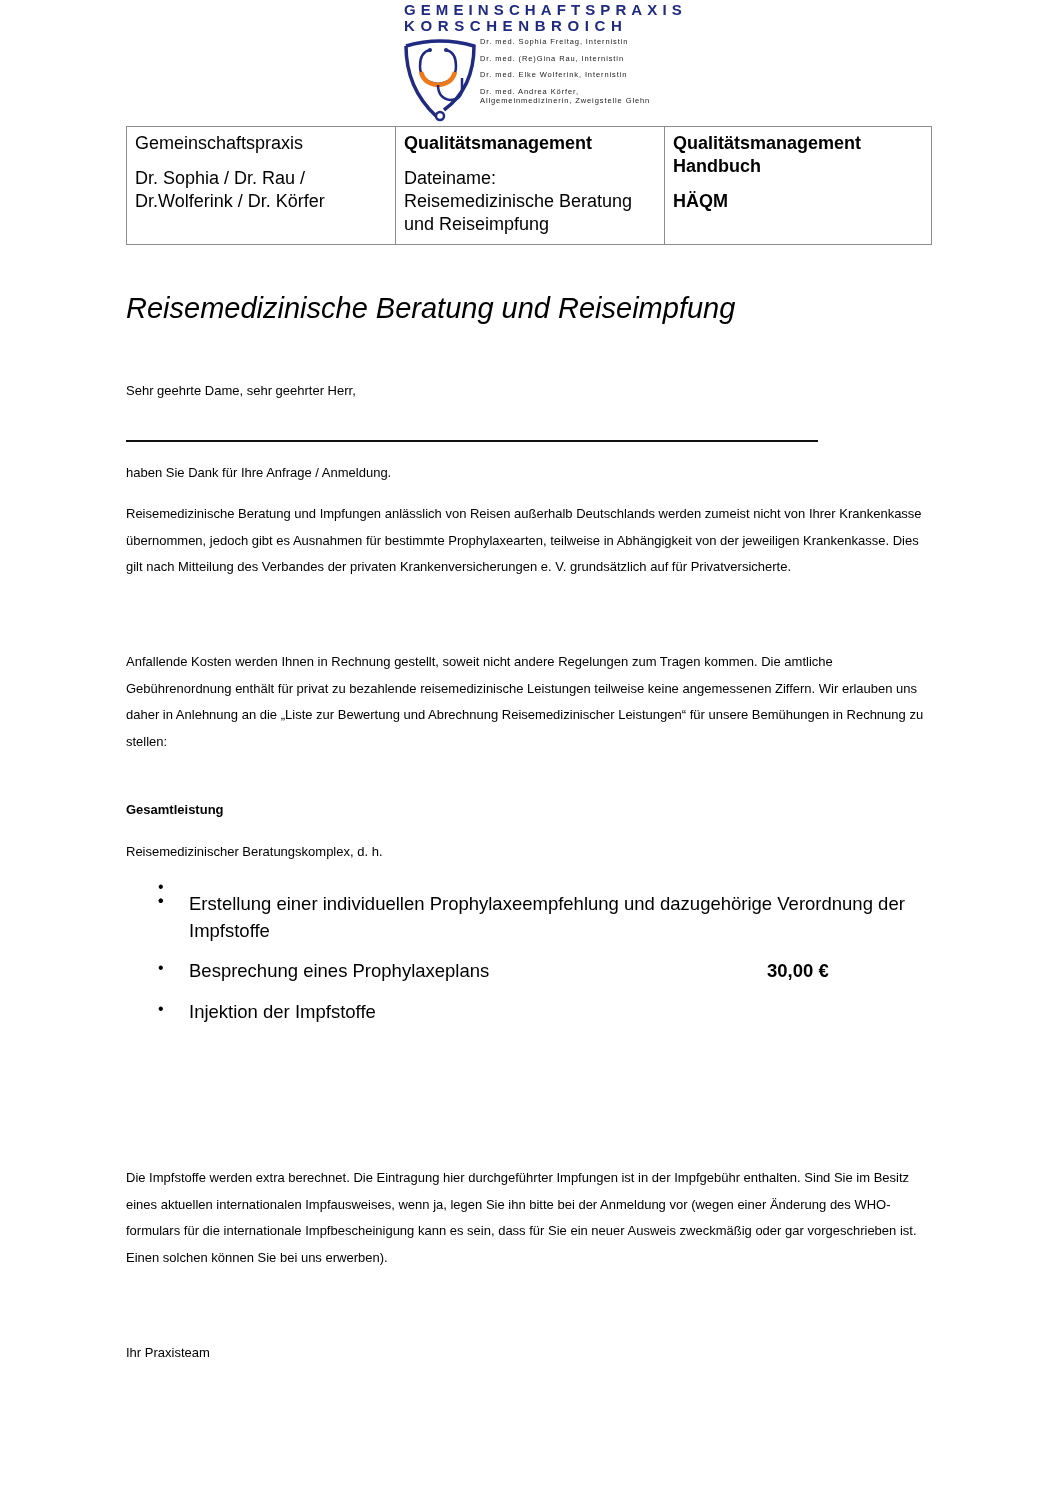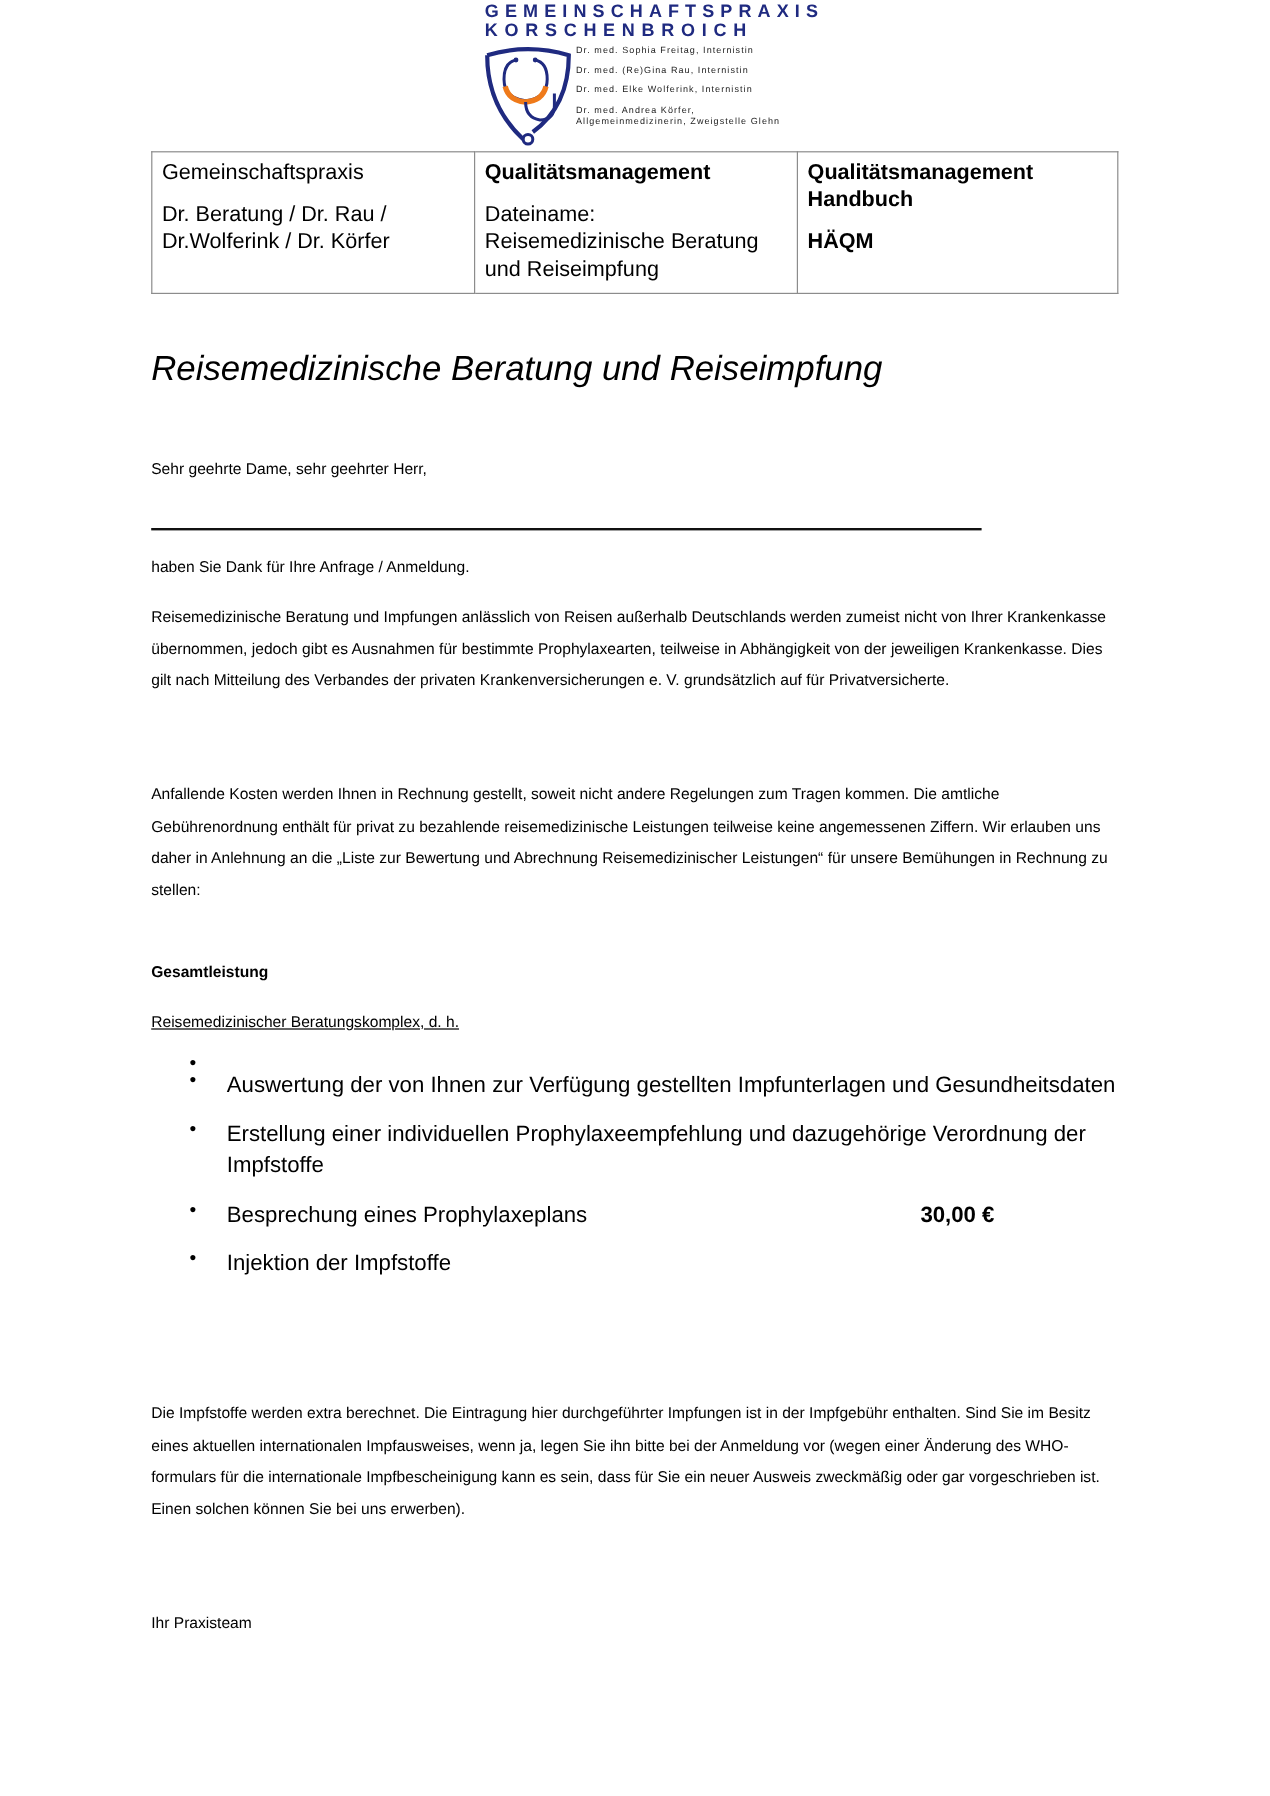--- a/index.html
+++ b/index.html
@@ -60,21 +60,21 @@
     <div>Dr. med. Andrea Körfer,</div>
     <div>Allgemeinmedizinerin, Zweigstelle Glehn</div>
   </div>
 </div>
 
 <table class="hdr">
   <tbody>
       <tr>
     <td class="c1">
       <div>Gemeinschaftspraxis</div>
-      <div class="mt">Dr. Beratung / Dr. Rau /</div>
+      <div class="mt">Dr. Sophia / Dr. Rau /</div>
       <div>Dr.Wolferink / Dr. Körfer</div>
     </td>
     <td class="c2">
       <div class="b">Qualitätsmanagement</div>
       <div class="mt">Dateiname:</div>
       <div>Reisemedizinische Beratung</div>
       <div>und Reiseimpfung</div>
     </td>
     <td class="c3">
       <div class="b">Qualitätsmanagement</div>
@@ -88,24 +88,24 @@
 <div class="title">Reisemedizinische Beratung und Reiseimpfung</div>
 
 <div class="p" style="top:378px;">Sehr geehrte Dame, sehr geehrter Herr,</div>
 <div class="rule"></div>
 <div class="p" style="top:460px;">haben Sie Dank für Ihre Anfrage / Anmeldung.</div>
 
 <div class="p" style="top:501px;">Reisemedizinische Beratung und Impfungen anlässlich von Reisen außerhalb Deutschlands werden zumeist nicht von Ihrer Krankenkasse übernommen, jedoch gibt es Ausnahmen für bestimmte Prophylaxearten, teilweise in Abhängigkeit von der jeweiligen Krankenkasse. Dies gilt nach Mitteilung des Verbandes der privaten Krankenversicherungen e. V. grundsätzlich auf für Privatversicherte.</div>
 <div class="p" style="top:649px;">Anfallende Kosten werden Ihnen in Rechnung gestellt, soweit nicht andere Regelungen zum Tragen kommen. Die amtliche Gebührenordnung enthält für privat zu bezahlende reisemedizinische Leistungen teilweise keine angemessenen Ziffern. Wir erlauben uns daher in Anlehnung an die „Liste zur Bewertung und Abrechnung Reisemedizinischer Leistungen“ für unsere Bemühungen in Rechnung zu stellen:</div>
 
 <div class="p b" style="top:797px;">Gesamtleistung</div>
-<div class="p" style="top:839px;text-decoration:underline;">Reisemedizinischer Beratungskomplex, d. h.</div>
+<div class="p" style="top:839px;">Reisemedizinischer Beratungskomplex, d. h.</div>
 
 <ul class="list">
   <li><span class="bullet">•</span></li>
-  <li><span class="bullet">•</span><span>Auswertung der von Ihnen zur Verfügung gestellten Impfunterlagen und Gesundheitsdaten</span></li>
+  <li><span class="bullet">•</span></li>
   <li><span class="bullet">•</span><span>Erstellung einer individuellen Prophylaxeempfehlung und dazugehörige Verordnung der Impfstoffe</span></li>
   <li><span class="bullet">•</span><span>Besprechung eines Prophylaxeplans</span><span class="price">30,00 €</span></li>
   <li><span class="bullet">•</span><span>Injektion der Impfstoffe</span></li>
 </ul>
 
 <div class="p" style="top:1165px;">Die Impfstoffe werden extra berechnet. Die Eintragung hier durchgeführter Impfungen ist in der Impfgebühr enthalten. Sind Sie im Besitz eines aktuellen internationalen Impfausweises, wenn ja, legen Sie ihn bitte bei der Anmeldung vor (wegen einer Änderung des WHO-formulars für die internationale Impfbescheinigung kann es sein, dass für Sie ein neuer Ausweis zweckmäßig oder gar vorgeschrieben ist. Einen solchen können Sie bei uns erwerben).</div>
 <div class="p" style="top:1340px;">Ihr Praxisteam</div>
 
 </body></html>

